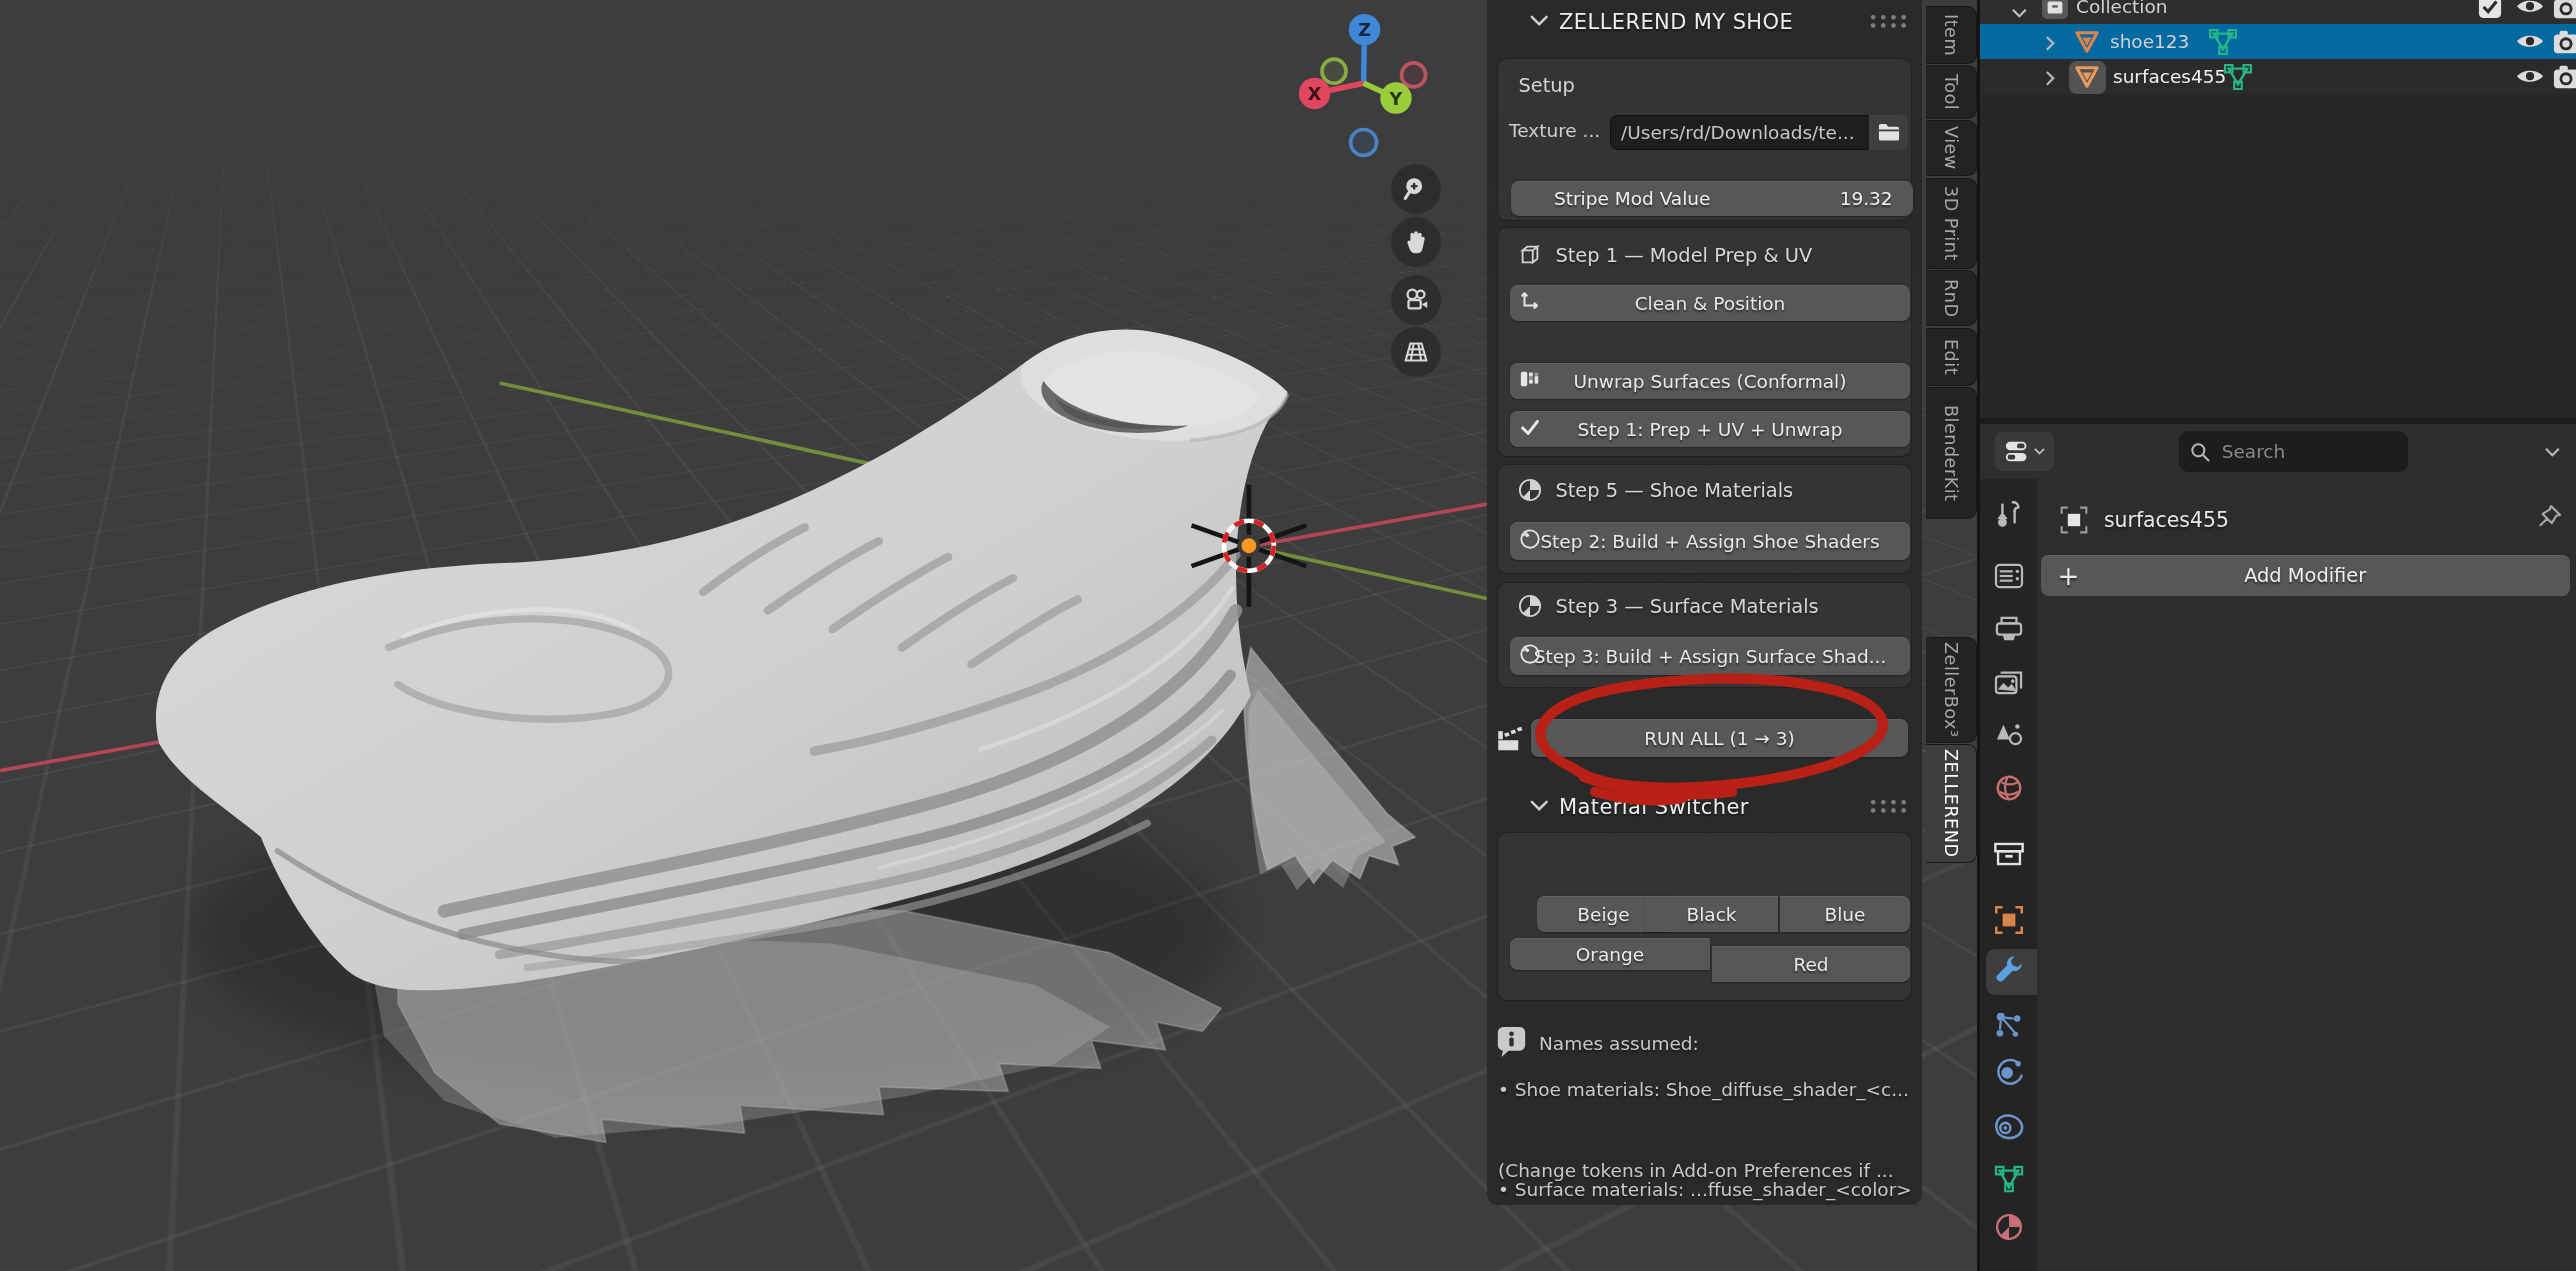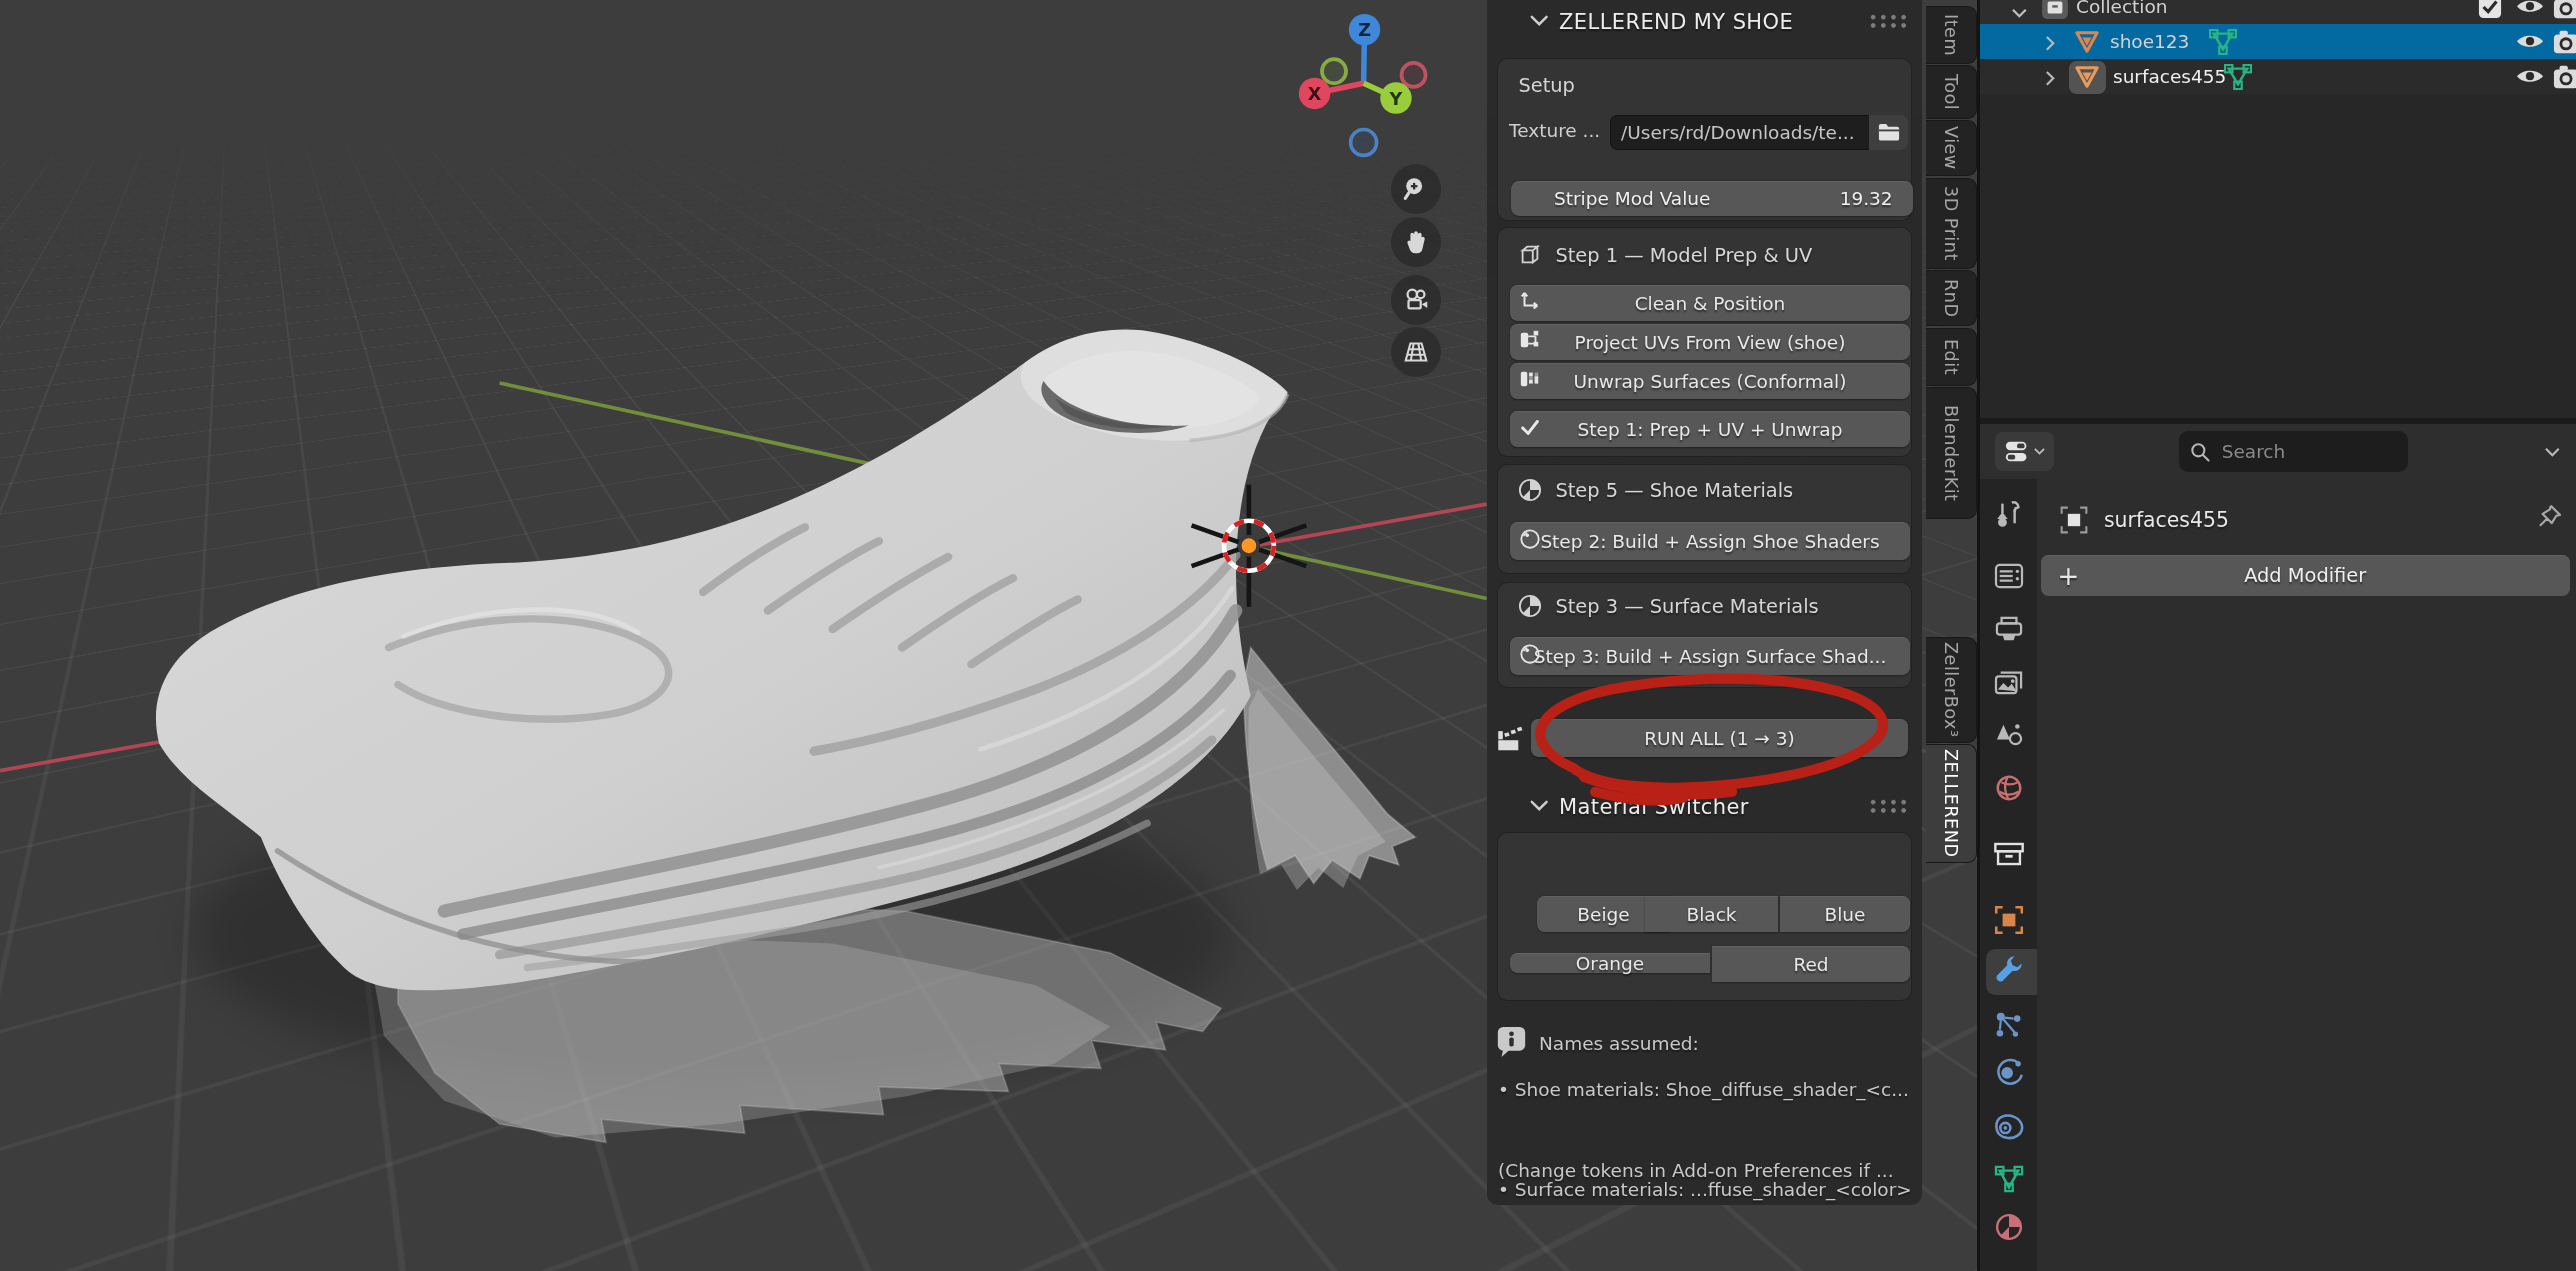--- a/index.html
+++ b/index.html
@@ -237,31 +237,20 @@
         <span>Step 1 — Model Prep &amp; UV</span>
       </div>
       <div class="btn" style="left:12px;top:57px;width:400px;height:36px;">
         <span class="bicon">
           <svg width="22" height="22" viewBox="0 0 24 24">
               <path d="M6 3 v14 h14 M6 3 l-3 4 M6 3 l3 4 M20 17 l-4 -3 M20 17 l-4 3" fill="none" stroke="#e6e6e6" stroke-width="2.2"></path>
             </svg>
         </span>
         <span>Clean &amp; Position</span>
       </div>
-      <div class="btn" style="left:12px;top:96px;width:400px;height:36px;">
-        <span class="bicon">
-          <svg width="22" height="22" viewBox="0 0 24 24">
-              <rect x="2" y="4" width="8" height="16" rx="2" fill="#e6e6e6"></rect>
-              <path d="M10 8 h8 M18 8 v8 h-8" fill="none" stroke="#e6e6e6" stroke-width="2"></path>
-              <rect x="16" y="2" width="5" height="5" fill="#e6e6e6"></rect>
-              <rect x="16" y="14" width="5" height="5" fill="#e6e6e6"></rect>
-            </svg>
-        </span>
-        <span>Project UVs From View (shoe)</span>
-      </div>
       <div class="btn" style="left:12px;top:135px;width:400px;height:36px;">
         <span class="bicon">
           <svg width="22" height="22" viewBox="0 0 24 24">
               <rect x="2" y="4" width="7" height="16" rx="2" fill="#e6e6e6"></rect>
               <g fill="#e6e6e6">
                 <rect x="11" y="5" width="4" height="4"></rect>
                 <rect x="17" y="9" width="4" height="4"></rect>
                 <rect x="11" y="13" width="4" height="4"></rect>
                 <rect x="17" y="5" width="4" height="4" opacity=".45"></rect>
                 <rect x="11" y="9" width="4" height="4" opacity=".45"></rect>
@@ -351,21 +340,21 @@
     <div class="box" style="top:833px;height:167px;">
       <div class="btn" style="left:12px;top:63px;width:133px;height:36px;border-radius:7.4px 0 0 7.4px;margin-left:27px;">
           <span>Beige</span>
         </div>
       <div class="btn" style="left:147px;top:63px;width:133px;height:36px;border-radius:0;">
           <span>Black</span>
         </div>
       <div class="btn" style="left:282px;top:63px;width:130px;height:36px;border-radius:0 7.4px 7.4px 0;">
           <span>Blue</span>
         </div>
-      <div class="btn" style="left:12px;top:120px;width:200px;height:20px;border-radius:7.4px 0 0 7.4px;">
+      <div class="btn" style="left:12px;top:105px;width:200px;height:32px;border-radius:7.4px 0 0 7.4px;">
           <span>Orange</span>
         </div>
       <div class="btn" style="left:214px;top:113px;width:198px;height:36px;border-radius:0 7.4px 7.4px 0;">
           <span>Red</span>
         </div>
     </div>
 
     <span style="position:absolute;left:9.3px;top:1025px;">
       <svg width="31" height="35" viewBox="0 0 34 38">
           <rect x="2" y="2" width="30" height="26" rx="6" fill="#c9c9c9"></rect>

